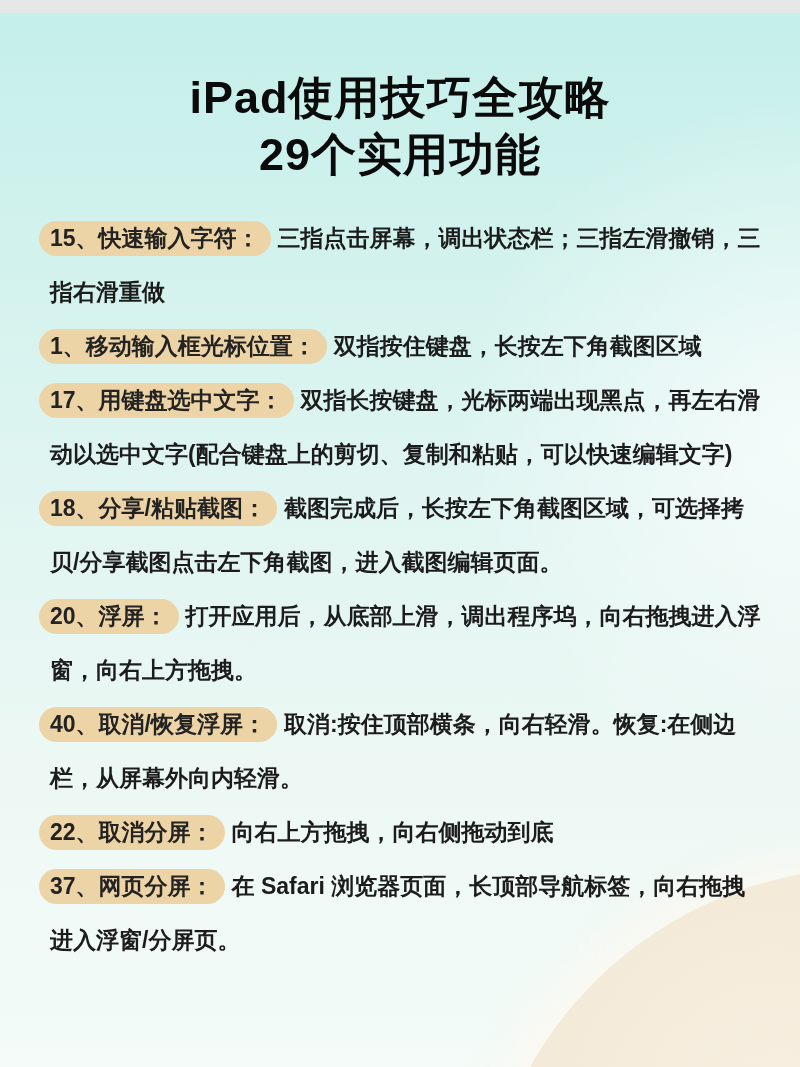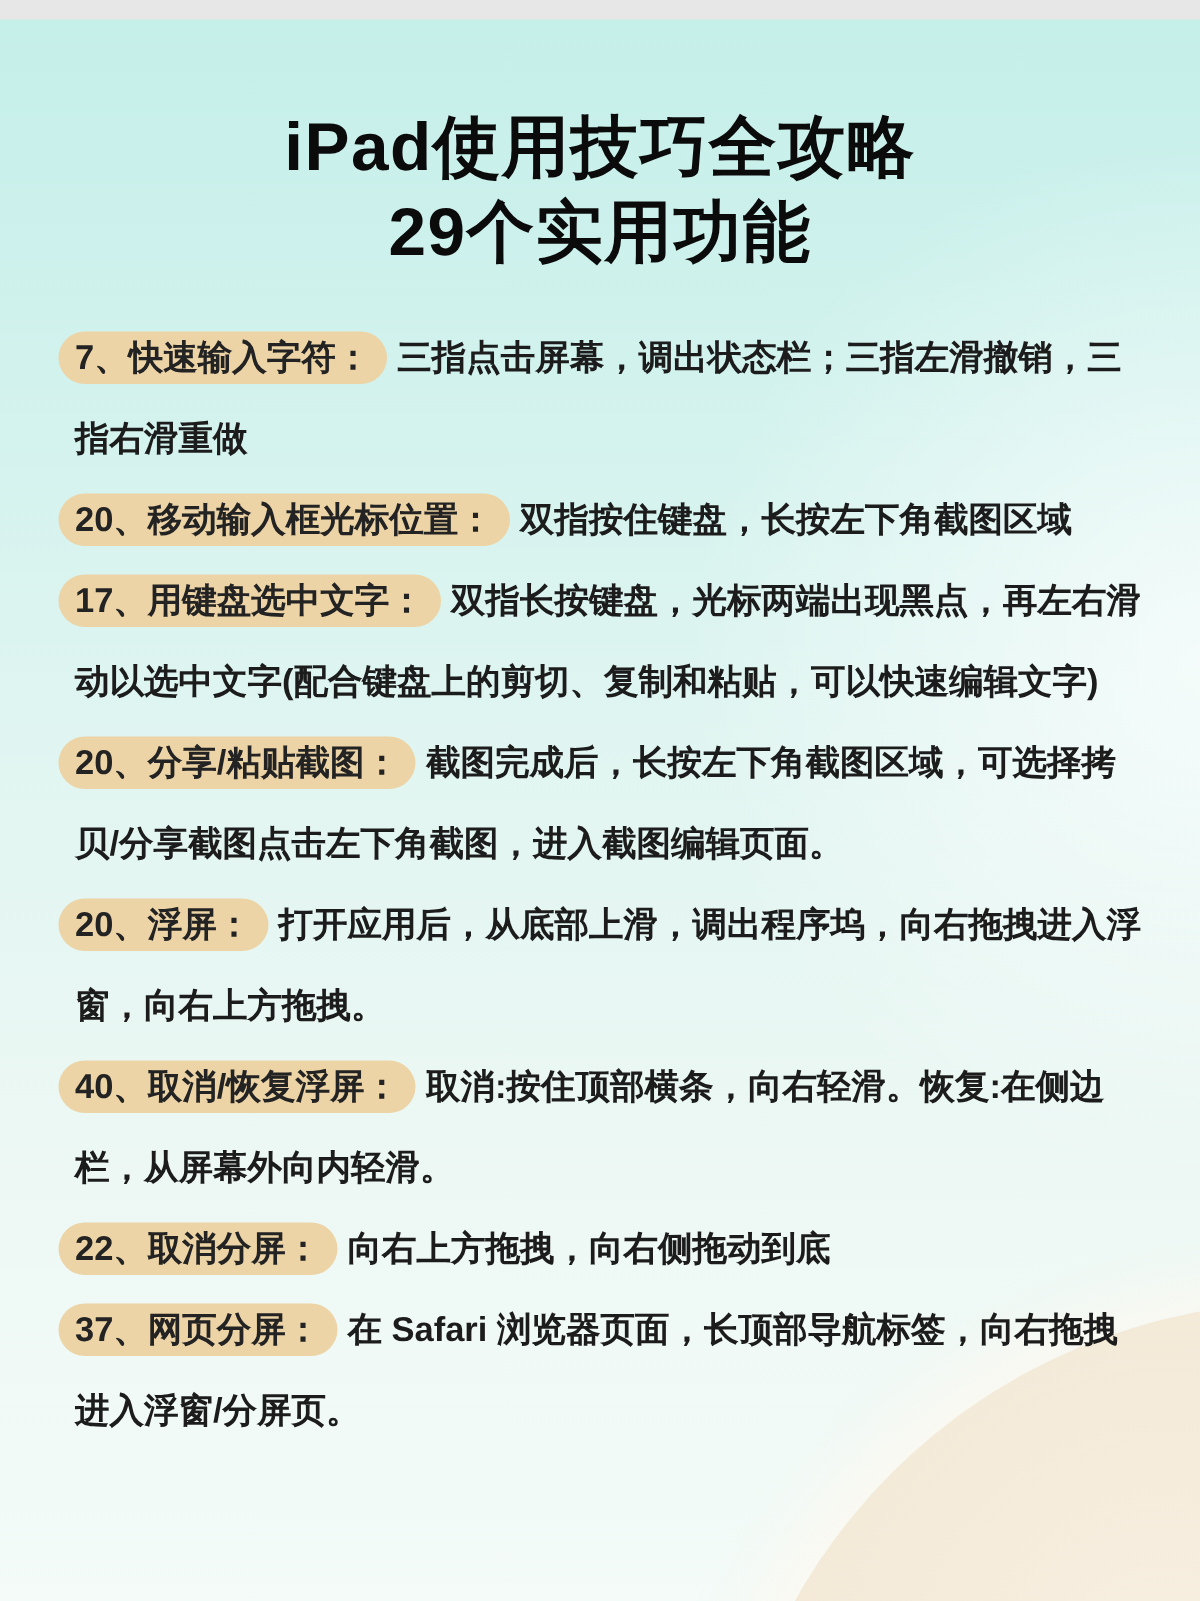--- a/index.html
+++ b/index.html
@@ -63,27 +63,27 @@
 </style>
 </head>
 <body>
 
 <div class="page">
   <div class="blob"></div>
 
   <h1 class="title"><span>iPad使用技巧全攻略</span><br><span>29个实用功能</span></h1>
 
   <div class="list" id="tips-list">
-  <p class="item"><span class="pill">7、快速输入字符：</span><span class="desc">三指点击屏幕，调出状态栏；三指左滑撤销，三指右滑重做</span></p>
+  <p class="item"><span class="pill">15、快速输入字符：</span><span class="desc">三指点击屏幕，调出状态栏；三指左滑撤销，三指右滑重做</span></p>
 
-  <p class="item"><span class="pill">20、移动输入框光标位置：</span><span class="desc">双指按住键盘，长按左下角截图区域</span></p>
+  <p class="item"><span class="pill">1、移动输入框光标位置：</span><span class="desc">双指按住键盘，长按左下角截图区域</span></p>
 
   <p class="item"><span class="pill">17、用键盘选中文字：</span><span class="desc">双指长按键盘，光标两端出现黑点，再左右滑动以选中文字(配合键盘上的剪切、复制和粘贴，可以快速编辑文字)</span></p>
 
-  <p class="item"><span class="pill">20、分享/粘贴截图：</span><span class="desc">截图完成后，长按左下角截图区域，可选择拷贝/分享截图点击左下角截图，进入截图编辑页面。</span></p>
+  <p class="item"><span class="pill">18、分享/粘贴截图：</span><span class="desc">截图完成后，长按左下角截图区域，可选择拷贝/分享截图点击左下角截图，进入截图编辑页面。</span></p>
 
   <p class="item"><span class="pill">20、浮屏：</span><span class="desc">打开应用后，从底部上滑，调出程序坞，向右拖拽进入浮窗，向右上方拖拽。</span></p>
 
   <p class="item"><span class="pill">40、取消/恢复浮屏：</span><span class="desc">取消:按住顶部横条，向右轻滑。恢复:在侧边栏，从屏幕外向内轻滑。</span></p>
 
 
   <p class="item"><span class="pill">22、取消分屏：</span><span class="desc">向右上方拖拽，向右侧拖动到底</span></p>
 
   <p class="item"><span class="pill">37、网页分屏：</span><span class="desc">在 Safari 浏览器页面，长顶部导航标签，向右拖拽进入浮窗/分屏页。</span></p>
 </div>

